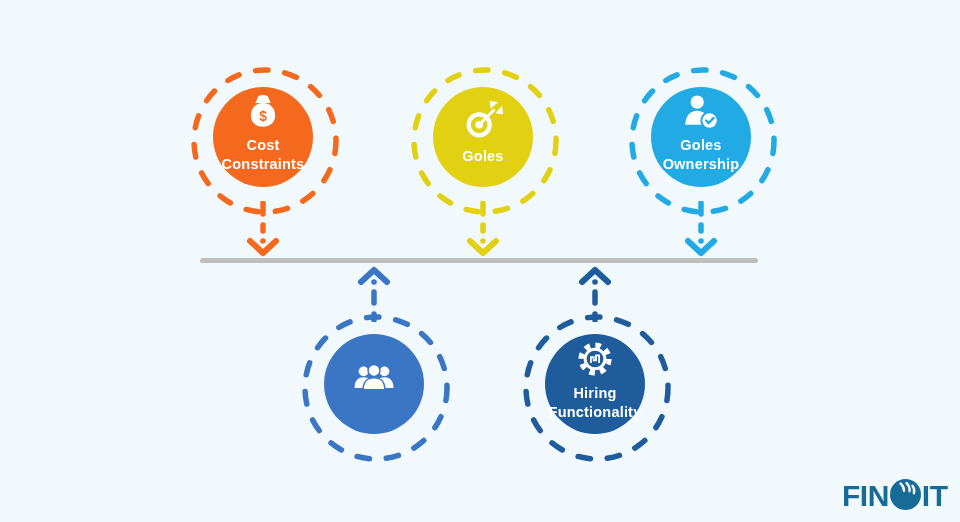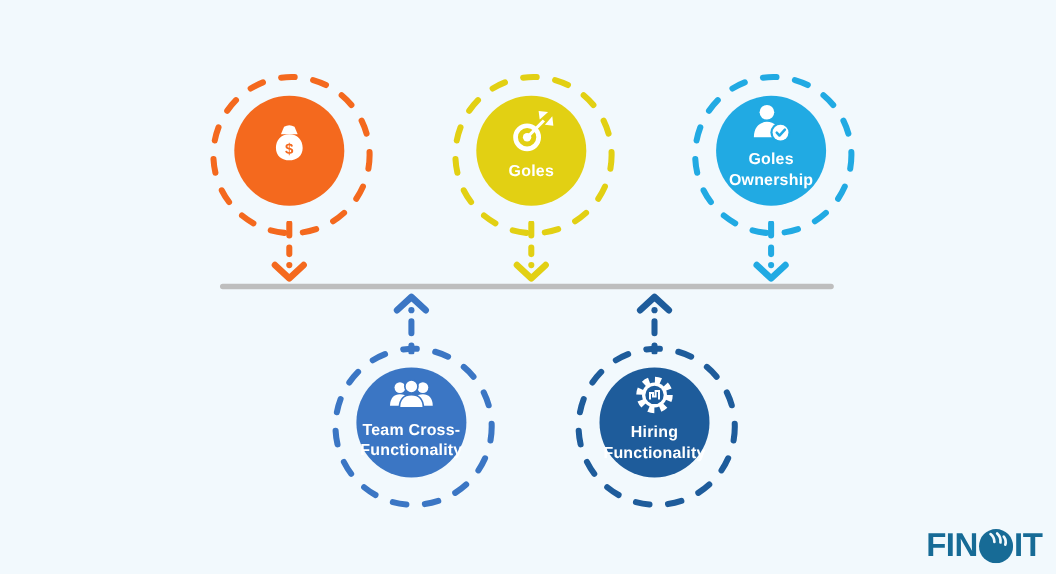--- a/index.html
+++ b/index.html
@@ -57,21 +57,20 @@
     position: absolute;
     left: 200px; top: 258px;
     width: 558px; height: 5px;
     border-radius: 3px;
     background: #BEBEBE;
   }
   .logo {
     position: absolute;
     left: 842px; top: 479px;
     display: flex;
-    align-items: center;
     font-size: 30px;
     font-weight: bold;
     letter-spacing: -0.5px;
     color: #176B96;
   }
   .logo-o { margin: 0 1px; }
 </style>
 </head>
 <body style="background: rgb(242, 249, 253);">
 
@@ -84,20 +83,24 @@
       <circle cx="76" cy="76" r="71" fill="none" stroke="currentColor" stroke-width="5.5" stroke-linecap="round" stroke-dasharray="12.5 17"></circle>
     </svg>
     <div class="disc">
       <span class="icon">
         <svg width="38" height="38" viewBox="0 0 40 40">
           <path d="M15 3.5 q5 -3 10 0 l3 7 h-16 z" fill="#fff"></path>
           <path d="M20 10.5 c-8 0 -12.8 5.8 -12.8 13.2 c0 7.6 5.8 11.8 12.8 11.8 c7 0 12.8 -4.2 12.8 -11.8 c0 -7.4 -4.8 -13.2 -12.8 -13.2 z" fill="#fff"></path>
           <text x="20" y="29.5" text-anchor="middle" font-size="14.5" font-weight="bold" font-family="Liberation Sans, sans-serif" fill="currentColor">$</text>
         </svg>
       </span>
+      <div class="label">
+        <div>Cost</div>
+        <div>Constraints</div>
+      </div>
     </div>
     <svg class="arrow-down" width="44" height="58" viewBox="0 0 44 58">
       <line x1="22" y1="2" x2="22" y2="30" stroke="currentColor" stroke-width="5.5" stroke-linecap="round" stroke-dasharray="11 11"></line>
       <circle cx="22" cy="40" r="2.8" fill="currentColor"></circle>
       <polyline points="9,40 22,52 35,40" fill="none" stroke="currentColor" stroke-width="6" stroke-linecap="round" stroke-linejoin="round"></polyline>
     </svg>
   </div>
 
   <div class="node" style="left: 483px; top: 137px; --c: #E2D013;">
     <svg class="ring" width="152" height="152">
@@ -158,24 +161,20 @@
       <span class="icon">
         <svg width="46" height="36" viewBox="0 0 48 38">
           <circle cx="13" cy="12" r="5.2" fill="#fff"></circle>
           <path d="M3.5 29.5 c0 -7.8 4 -11.2 9.5 -11.2 c3.2 0 5.8 1.1 7.4 3.4 l0 7.8 z" fill="#fff"></path>
           <circle cx="35" cy="12" r="5.2" fill="#fff"></circle>
           <path d="M44.5 29.5 c0 -7.8 -4 -11.2 -9.5 -11.2 c-3.2 0 -5.8 1.1 -7.4 3.4 l0 7.8 z" fill="#fff"></path>
           <circle cx="24" cy="11" r="6.3" fill="#fff" stroke="currentColor" stroke-width="1.6"></circle>
           <path d="M12.5 31.5 c0 -8.8 5 -12.8 11.5 -12.8 c6.5 0 11.5 4 11.5 12.8 z" fill="#fff" stroke="currentColor" stroke-width="1.6"></path>
         </svg>
       </span>
-      <div class="label">
-        <div>Team Cross-</div>
-        <div>Functionality</div>
-      </div>
     </div>
     <svg class="arrow-up" width="44" height="58" viewBox="0 0 44 58">
       <polyline points="9,18 22,6 35,18" fill="none" stroke="currentColor" stroke-width="6" stroke-linecap="round" stroke-linejoin="round"></polyline>
       <circle cx="22" cy="18" r="2.8" fill="currentColor"></circle>
       <line x1="22" y1="28" x2="22" y2="56" stroke="currentColor" stroke-width="5.5" stroke-linecap="round" stroke-dasharray="11 11"></line>
     </svg>
   </div>
 
   <div class="node" style="left: 595px; top: 384px; --c: #1E5C9B;">
     <svg class="ring" width="152" height="152">

